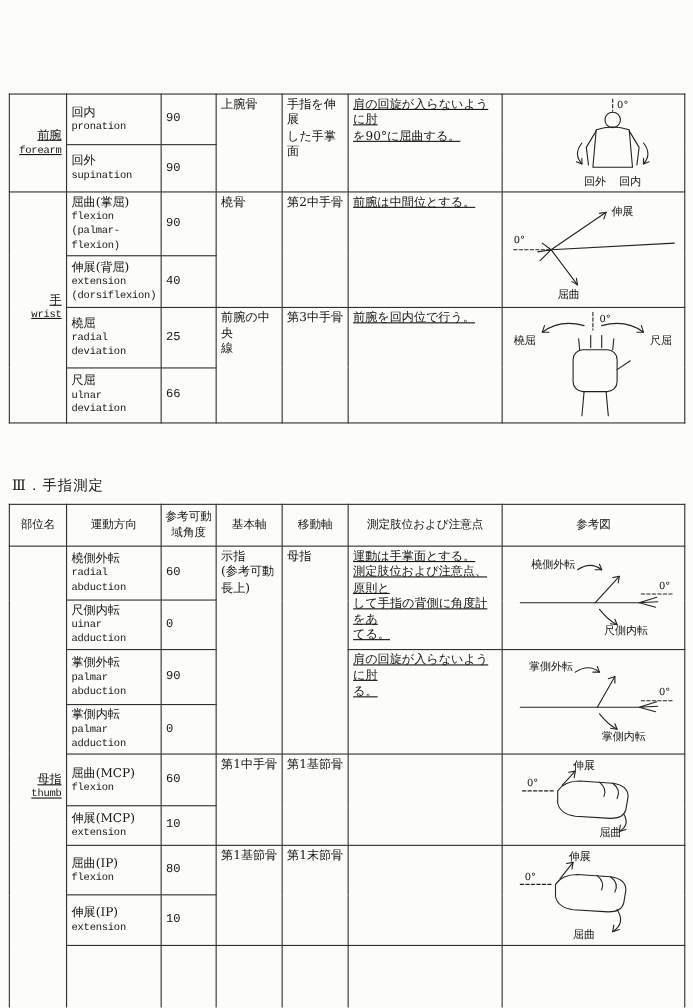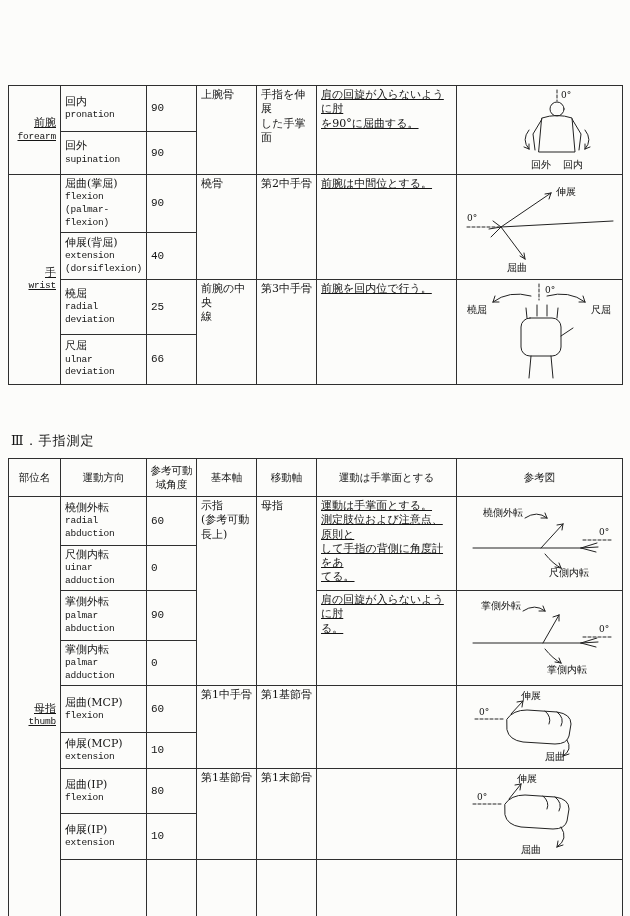--- a/index.html
+++ b/index.html
@@ -194,21 +194,21 @@
         <col style="width:166px">
     </colgroup>
     <tbody>
       <tr class="hdr" style="height:38px">
         <td>部位名</td>
         <td>運動方向</td>
         <td>参考可動
 域角度</td>
         <td>基本軸</td>
         <td>移動軸</td>
-        <td>運動は手掌面とする</td>
+        <td>測定肢位および注意点</td>
         <td>参考図</td>
       </tr>
 
       <tr style="height:49px">
         <td class="c-region" rowspan="9">
           <div class="ja">母指</div>
           <div class="en">thumb</div>
         </td>
         <td class="c-motion">
           <div class="ja">橈側外転</div>

